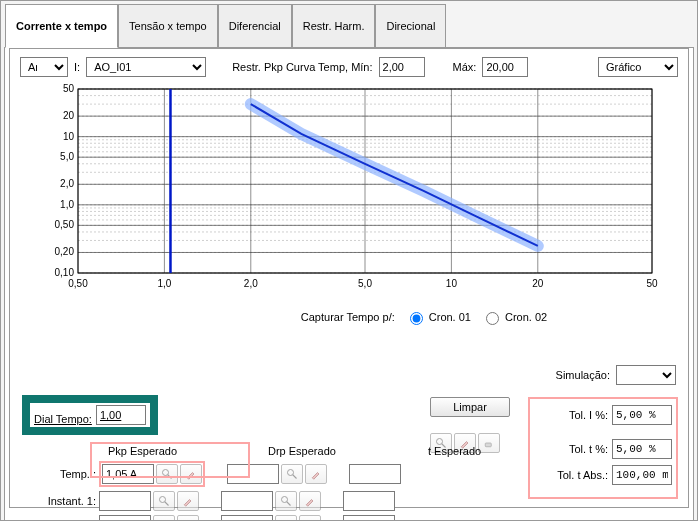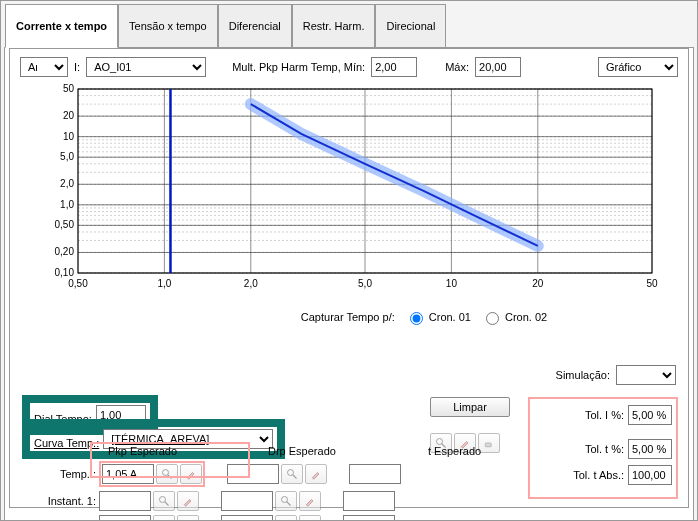--- a/index.html
+++ b/index.html
@@ -126,21 +126,21 @@
   .red-box { border:8px solid #0f766e; padding:2px 4px; display:inline-flex; align-items:flex-end; gap:4px;text-decoration:underline; }
   .red-box-outer { border:2px solid #fca5a5; }
   .tol-block {
     position:absolute;
     right:10px;
     bottom:8px;
     width:150px;
     padding:6px 4px;
   }
   .tol-row { display:flex; align-items:center; justify-content:flex-end; gap:4px; margin-bottom:6px;}
-  .tol-row input { width:44px; }
+  .tol-row input { width:60px;font-family:Liberation Mono, monospace; }
   .sim-row { position:absolute; right:12px; top:316px; display:flex; align-items:center; gap:6px;}
   .limpar-row { position:absolute; left:420px; top:348px; display:flex; flex-direction:column; gap:16px; align-items:flex-start; }
   .curve-row { position:absolute; left:12px; top:370px; }
   .dial-row { position:absolute; left:12px; top:346px; }
   .esp-block { position:absolute; left:34px; top:396px; }
   .esp-header { display:flex; gap:60px; margin-bottom:4px; padding-left:64px;}
   .esp-header span { display:inline-block; width:100px; }
   .esp-row { display:flex; align-items:center; gap:3px; margin-bottom:4px; }
   .esp-row .lbl { width:52px; text-align:right; }
   .esp-row .cell { display:flex; gap:2px; align-items:center; }
@@ -163,21 +163,21 @@
 
       <div class="row1">
         <select class="combo" style="width:48px">
           <option>An</option>
         </select>
         <span class="label">I:</span>
         <select class="combo" style="width:120px">
           <option>AO_I01</option>
         </select>
         <span style="width:14px"></span>
-        <span class="label">Mult. Pkp Harm Temp, Mín:</span>
+        <span class="label">Restr. Pkp Curva Temp, Mín:</span>
         <input class="textin" style="width: 46px;" value="2,00">
         <span style="width:16px"></span>
         <span class="label">Máx:</span>
         <input class="textin" style="width: 46px;" value="20,00">
         <span style="flex:1"></span>
         <select class="combo" style="width:80px">
           <option>Gráfico</option>
         </select>
       </div>
 
@@ -263,28 +263,20 @@
         <select class="combo" style="width:60px"><option></option></select>
       </div>
 
       <div class="dial-row">
         <span class="red-box">
           <span class="label">Dial Tempo:</span>
           <input class="textin" style="width: 50px;" value="1,00">
         </span>
       </div>
 
-      <div class="curve-row">
-        <span class="red-box">
-          <span class="label">Curva Temp.:</span>
-          <select class="combo" style="width:170px">
-            <option>[TÉRMICA_AREVA]</option>
-          </select>
-        </span>
-      </div>
 
       <div class="limpar-row">
         <button class="btn" style="width:80px">Limpar</button>
         <div style="display:flex;gap:2px;">
           <span class="icon-btn disabled">
               <svg class="icon" viewBox="0 0 16 16">
                 <circle cx="6" cy="6" r="4" fill="none" stroke="#555" stroke-width="1.3"></circle>
                 <line x1="9" y1="9" x2="14" y2="14" stroke="#555" stroke-width="1.5"></line>
               </svg>
             </span>

